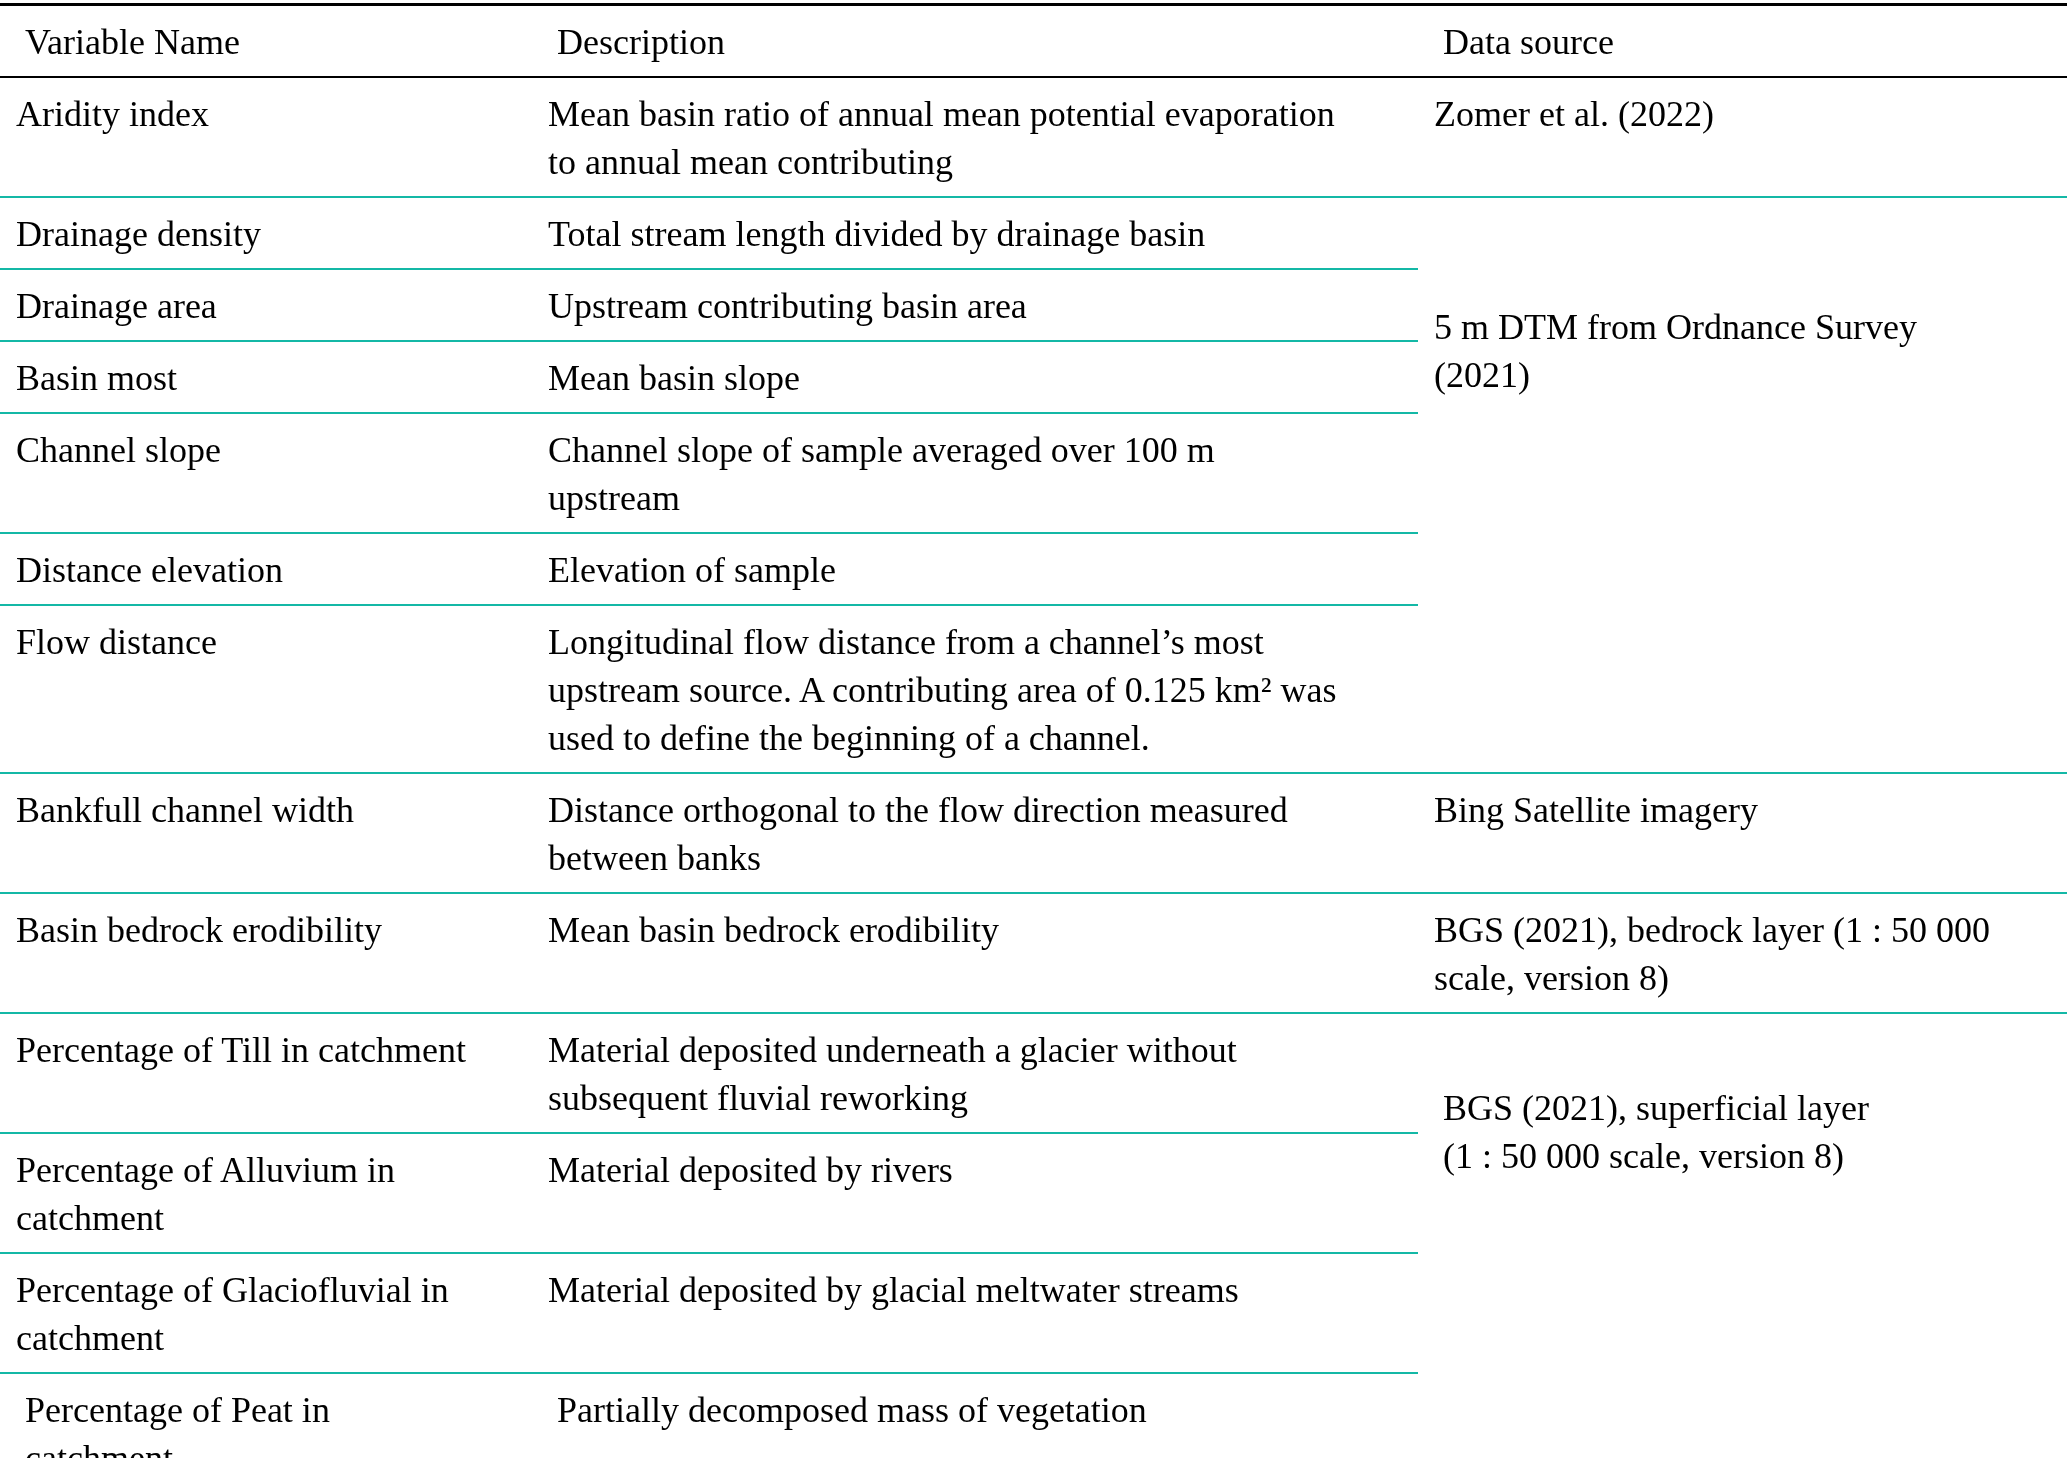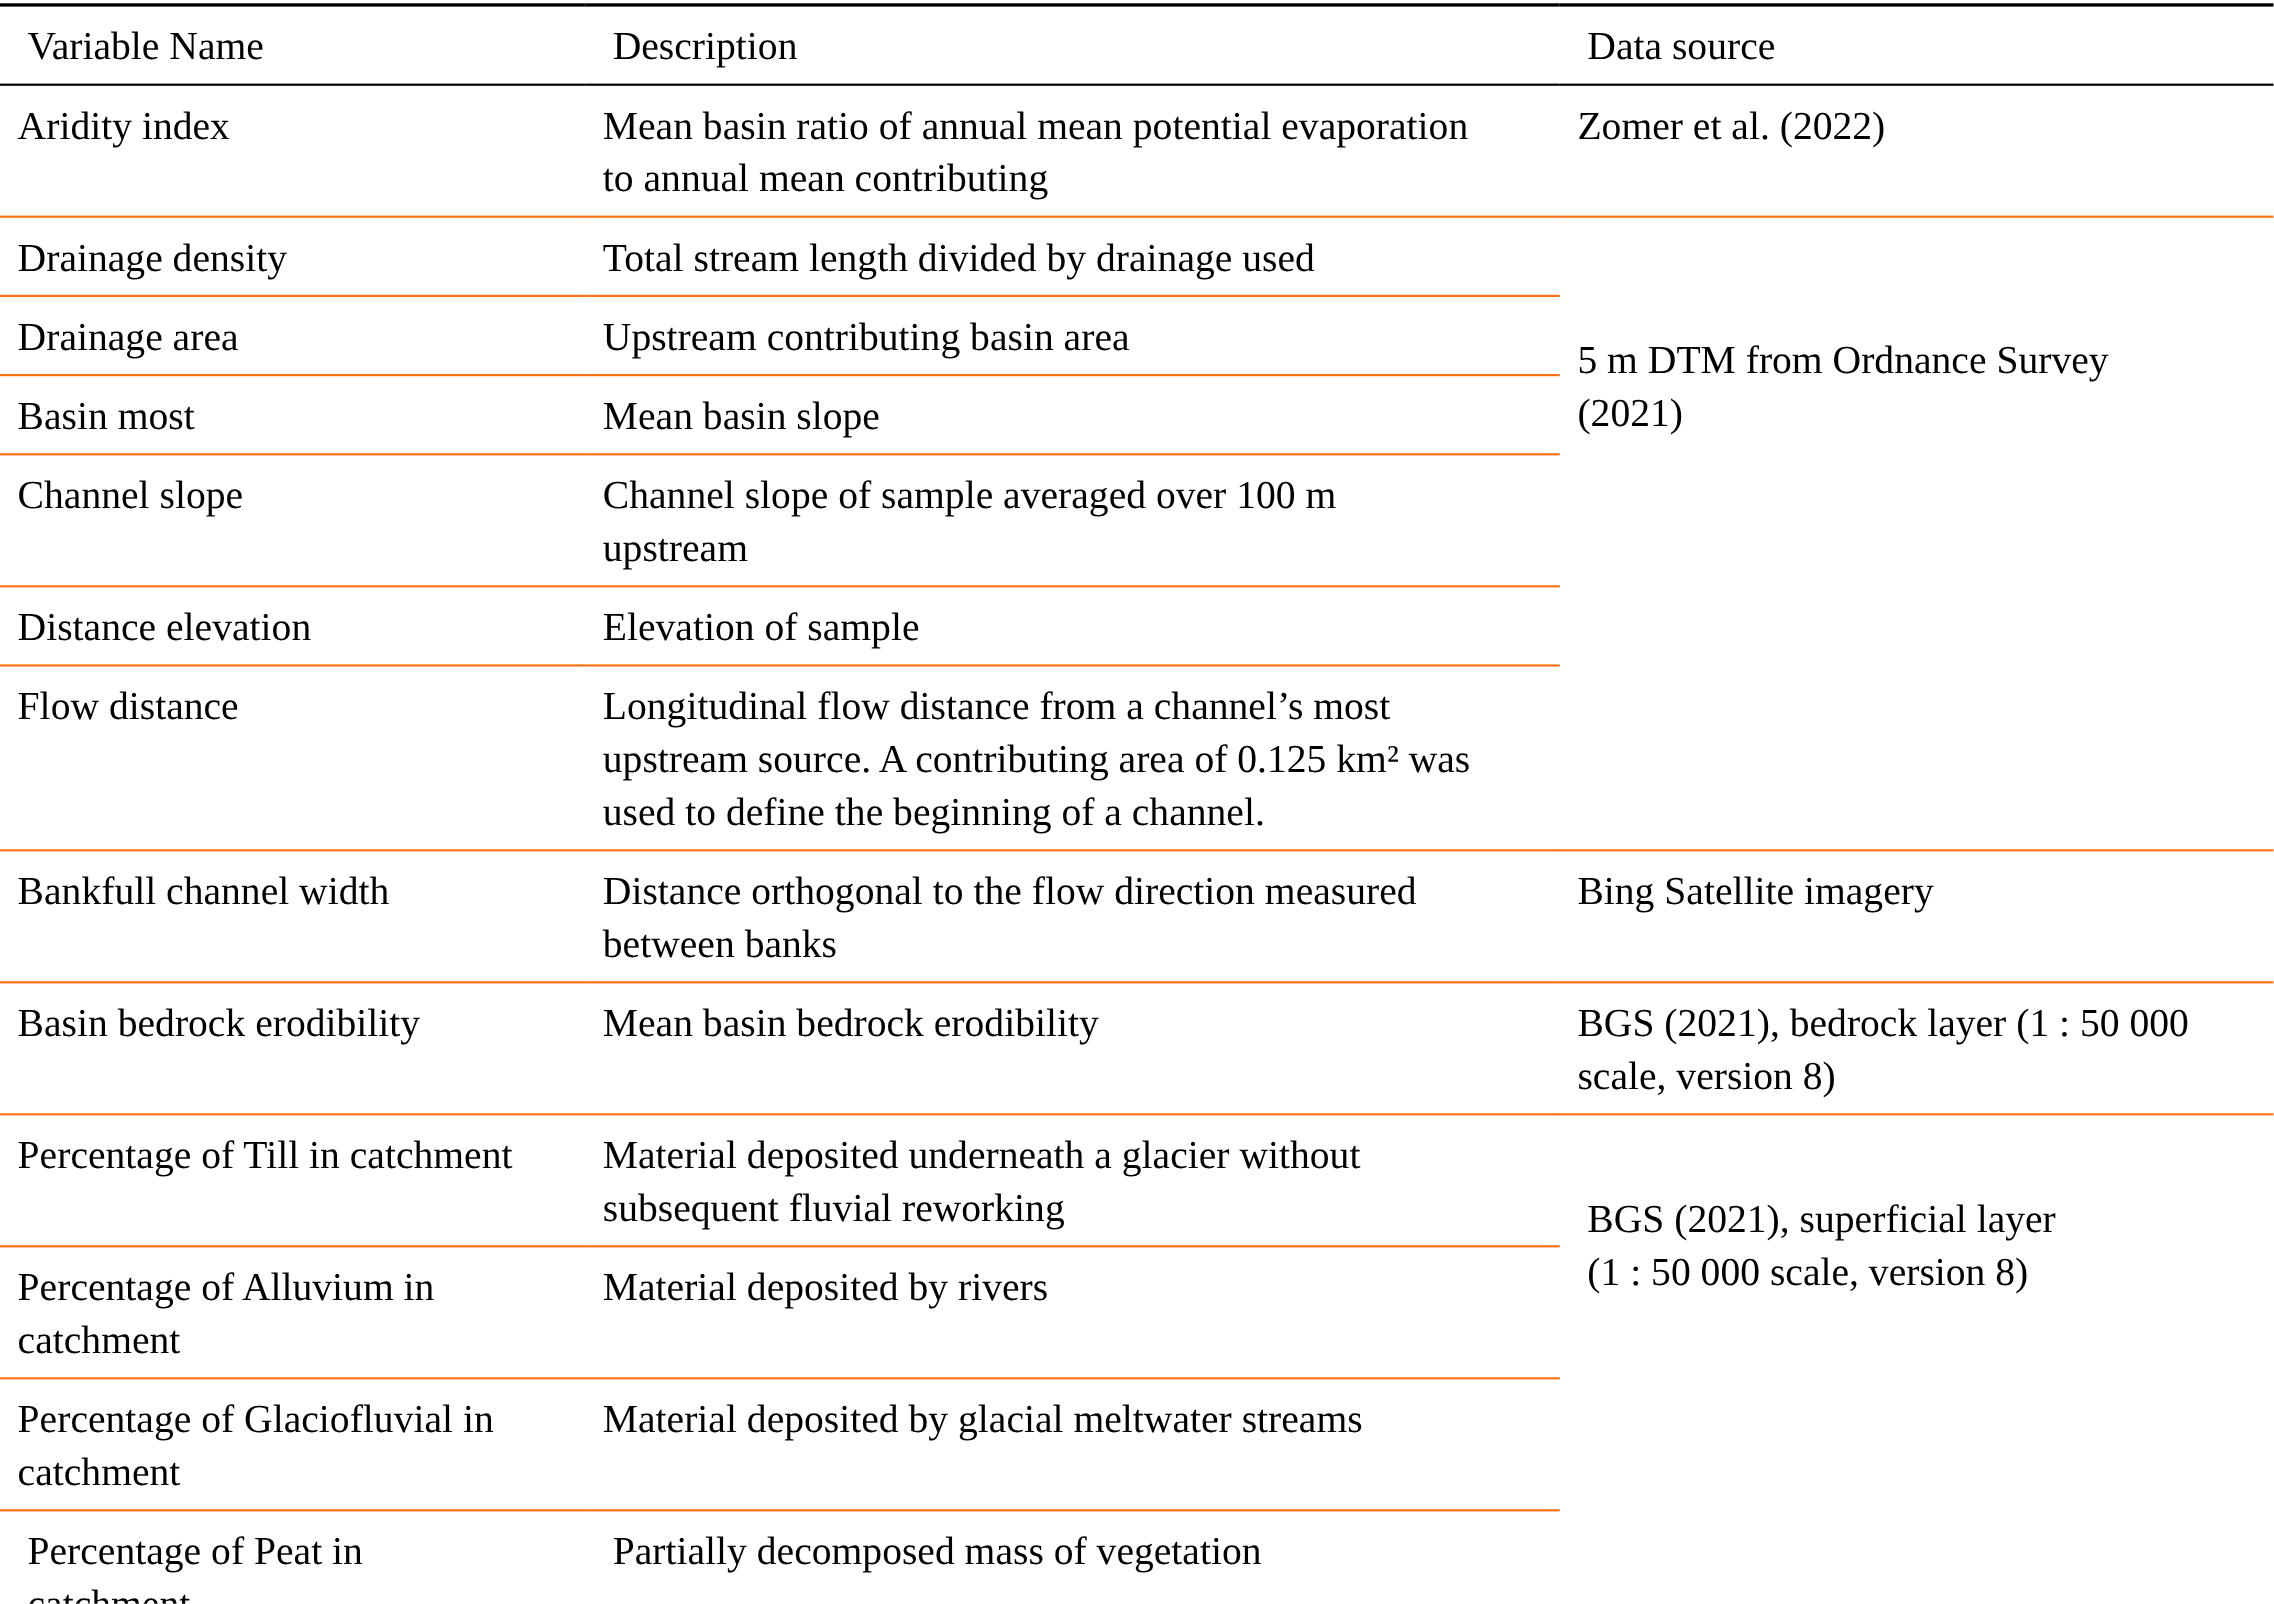--- a/index.html
+++ b/index.html
@@ -33,21 +33,21 @@
     font-weight: normal;
     padding: 12px 12px 10px 25px;
     white-space: pre-line;
     overflow: hidden;
   }
   tr.r-head { height: 64px; }
   tr.h1 { height: 70px; }
   tr.h2 { height: 118px; }
   tr.h3 { height: 166px; }
   th { border-bottom: 2px solid #000; }
-  td.bf, td.bp { border-bottom: 2px solid #f97316; padding-left: 16px; }
+  td.bf, td.bp { border-bottom: 2px solid #14b8a6; padding-left: 16px; }
   td.merged-dtm { padding-top: 105px; }
   td.merged-bgs { padding-top: 70px; }
 </style>
 </head>
 <body>
 
 <table class="vars">
   <colgroup>
       <col class="c1">
       <col class="c2">
@@ -63,21 +63,21 @@
 
   <tr class="h2">
     <td class="bf">Aridity index</td>
     <td class="bf">Mean basin ratio of annual mean potential evaporation
 to annual mean contributing</td>
     <td class="bf">Zomer et al. (2022)</td>
   </tr>
 
   <tr class="h1">
     <td class="bp">Drainage density</td>
-    <td class="bp">Total stream length divided by drainage used</td>
+    <td class="bp">Total stream length divided by drainage basin</td>
     <td class="bf merged-dtm" rowspan="6">5 m DTM from Ordnance Survey
 (2021)</td>
   </tr>
 
   <tr class="h1">
     <td class="bp">Drainage area</td>
     <td class="bp">Upstream contributing basin area</td>
   </tr>
 
   <tr class="h1">

